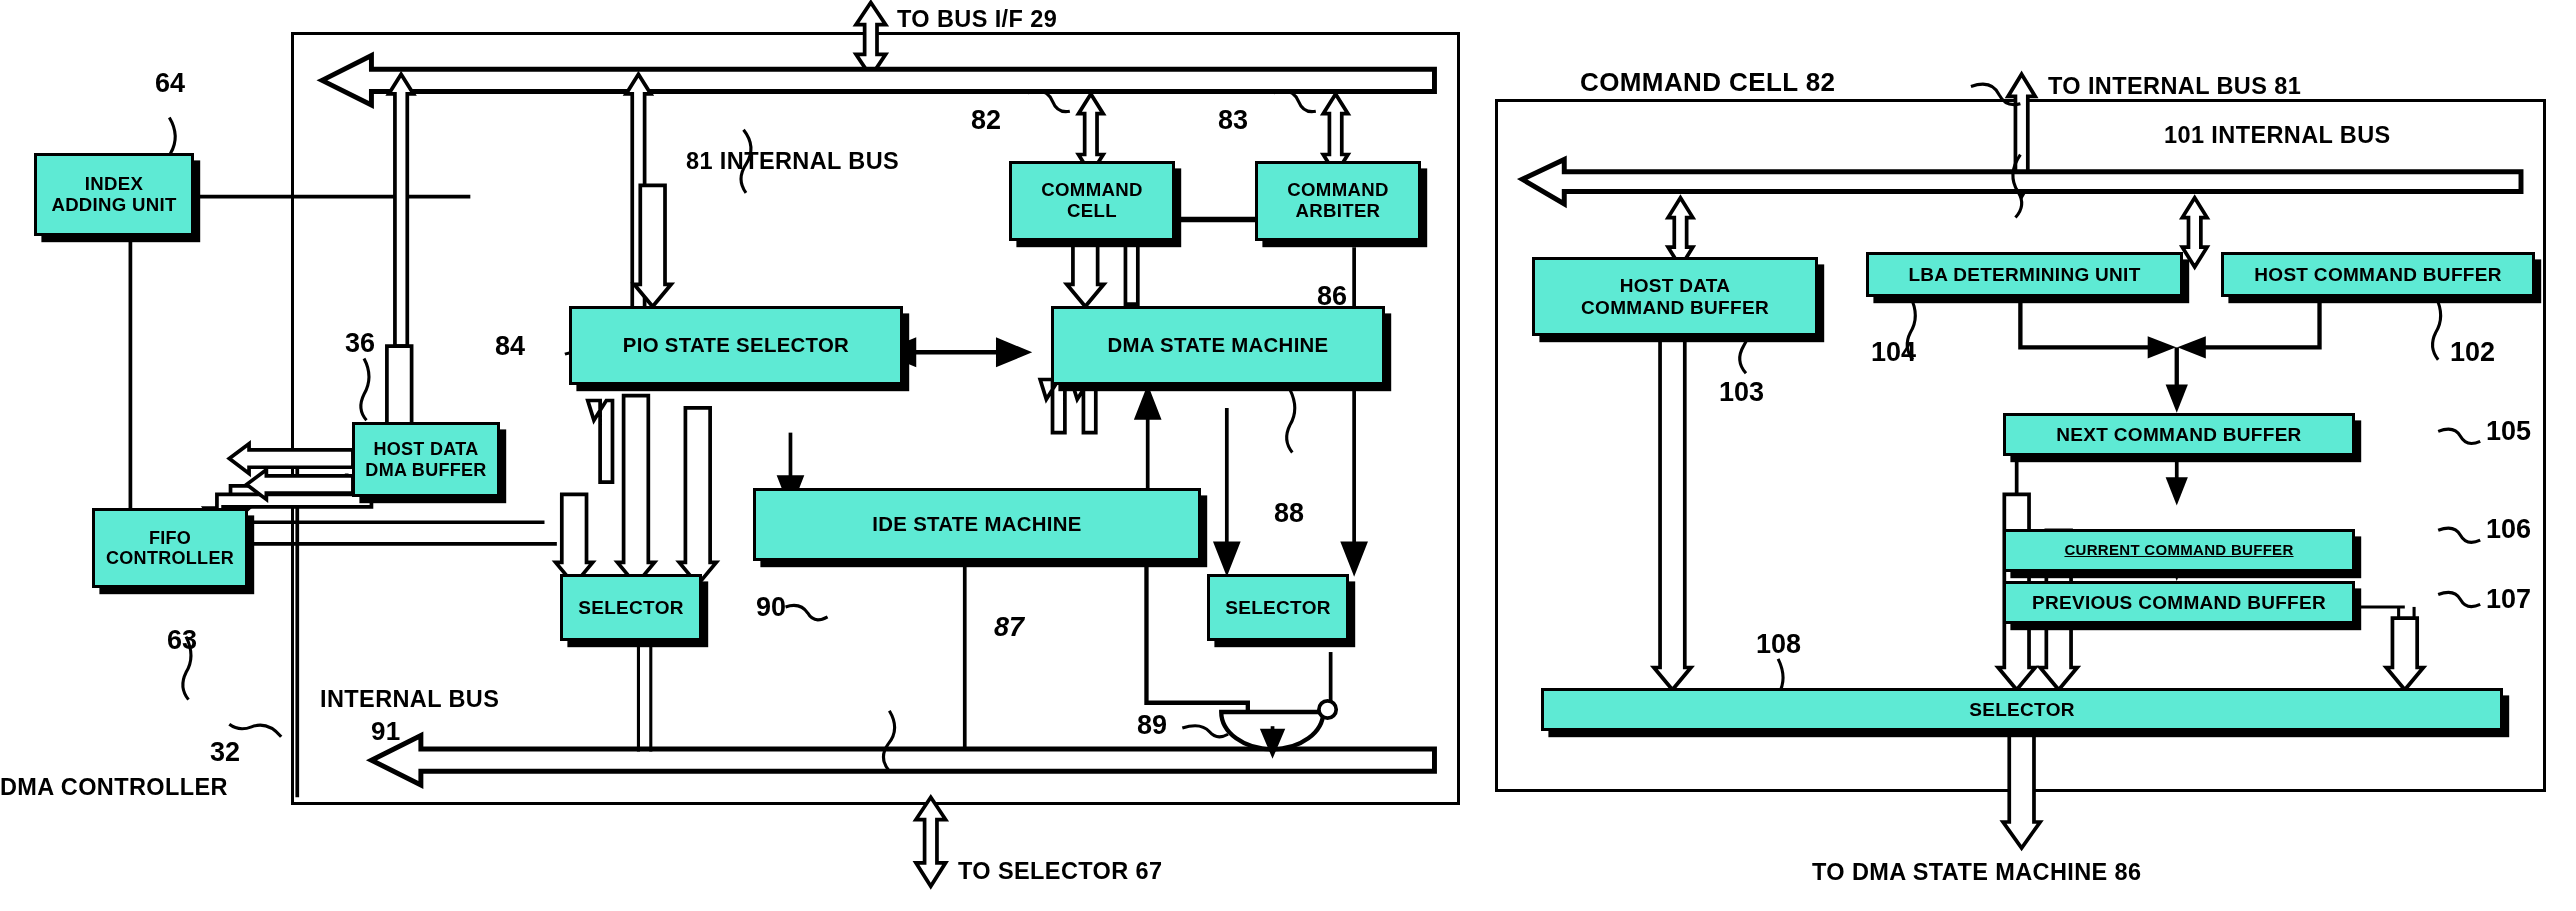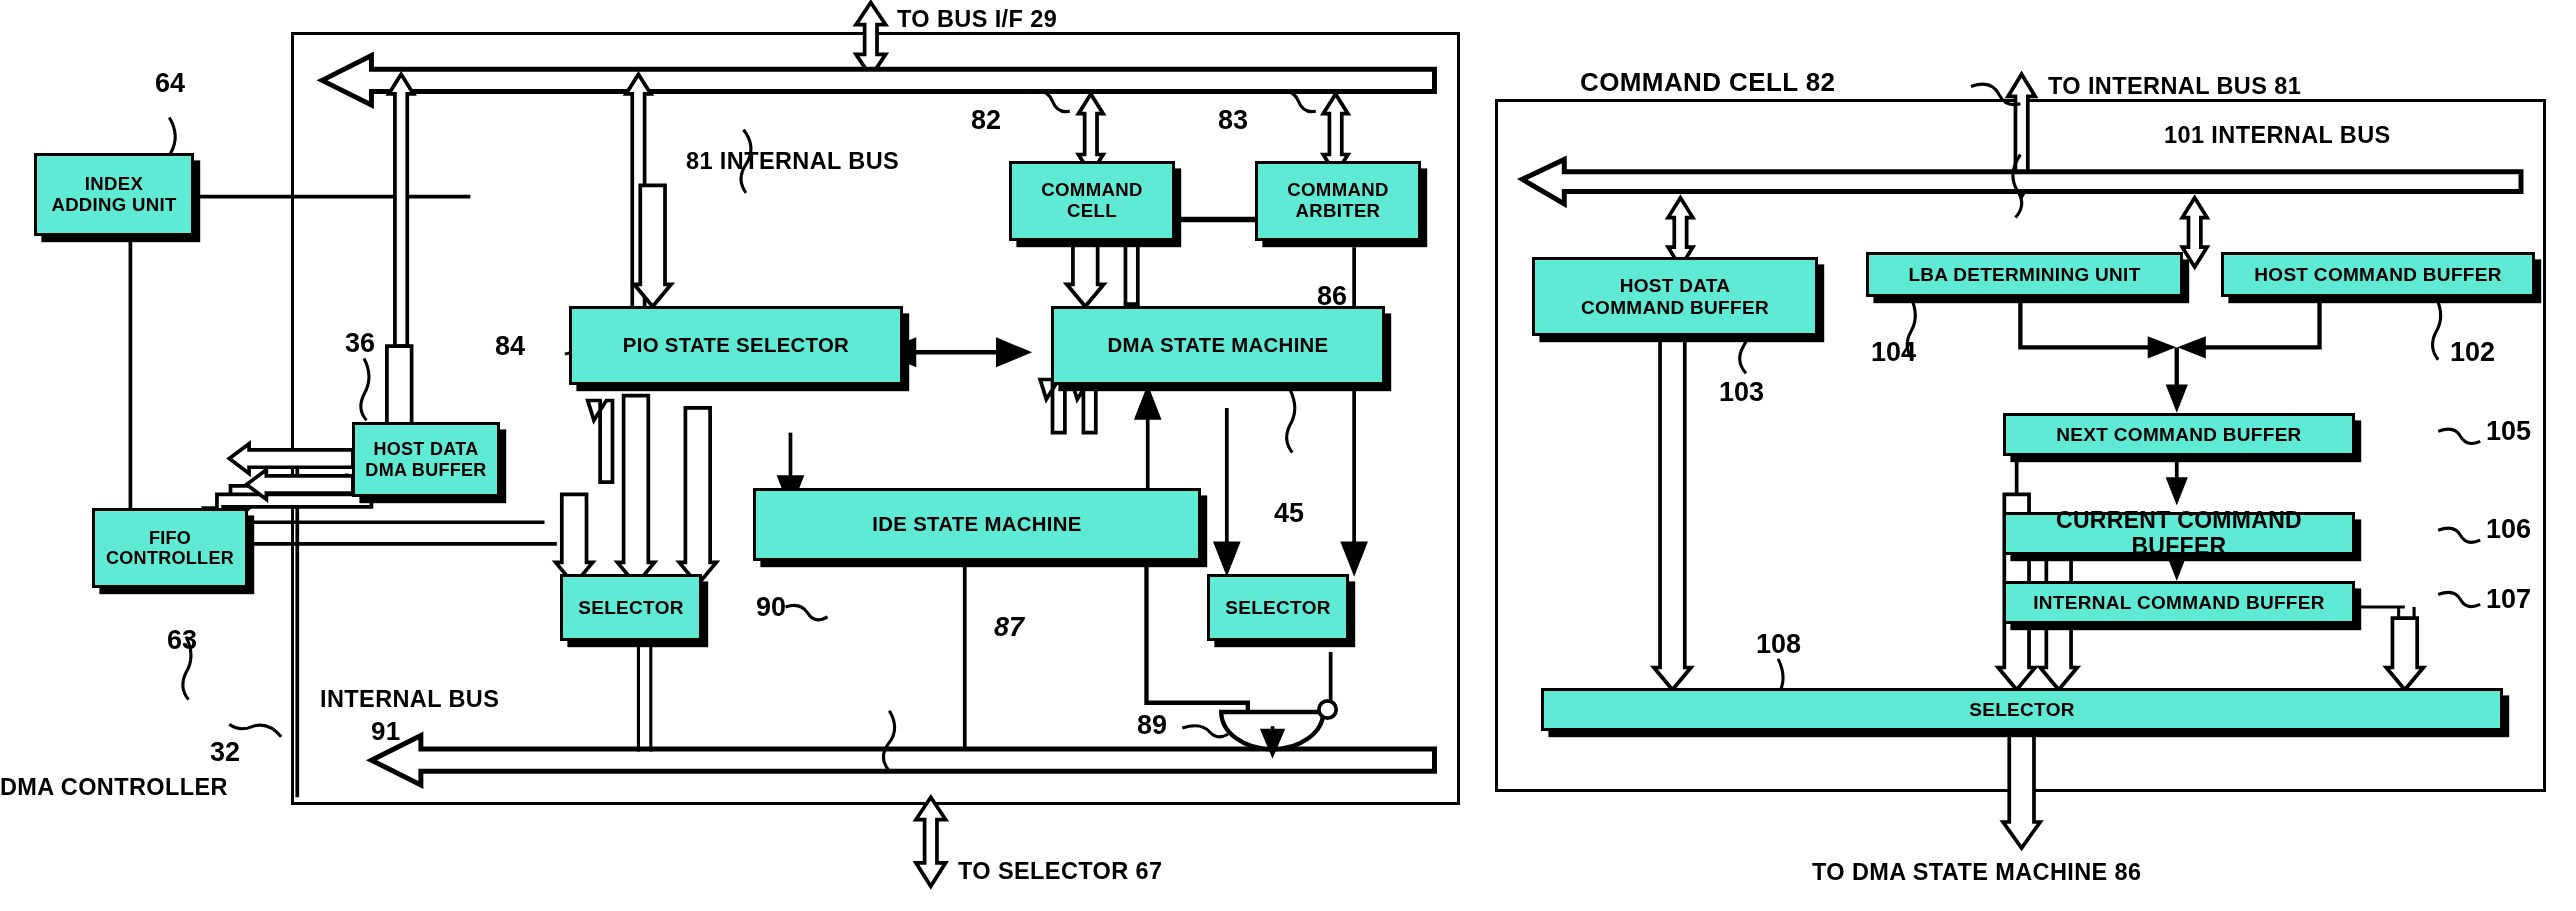--- a/index.html
+++ b/index.html
@@ -299,21 +299,21 @@
   <div class="num" style="left:994px;top:612px;font-size:27px;font-style:italic;">87</div>
 
   <div class="box" style="left:560px;top:574px;width:142px;height:67px;font-size:19px;">
     <span class="lbl">SELECTOR</span>
   </div>
   <div class="num" style="left:756px;top:592px;font-size:27px;">90</div>
 
   <div class="box" style="left:1207px;top:574px;width:142px;height:67px;font-size:19px;">
     <span class="lbl">SELECTOR</span>
   </div>
-  <div class="num" style="left:1274px;top:498px;font-size:27px;">45</div>
+  <div class="num" style="left:1274px;top:498px;font-size:27px;">88</div>
 
   <div class="num" style="left:1137px;top:710px;font-size:27px;">89</div>
 
   <div class="txt" style="left:897px;top:6.2px;font-size:23.5px;">TO BUS I/F  29</div>
 
   <div class="txt" style="left:686px;top:148px;font-size:23.5px;">81 INTERNAL BUS</div>
 
   <div class="txt" style="left:320px;top:686px;font-size:23.5px;">INTERNAL BUS</div>
   <div class="txt" style="left:371px;top:716px;font-size:26px;">91</div>
 
@@ -416,27 +416,27 @@
   <div class="box" style="left:2221px;top:252px;width:314px;height:45px;font-size:19px;">
     <span class="lbl">HOST COMMAND BUFFER</span>
   </div>
   <div class="num" style="left:2450px;top:337px;font-size:27px;">102</div>
 
   <div class="box" style="left:2003px;top:413px;width:352px;height:43px;font-size:19px;text-align:center;">
     <span class="lbl">NEXT COMMAND BUFFER</span>
   </div>
   <div class="num" style="left:2486px;top:416px;font-size:27px;">105</div>
 
-  <div class="box" style="left:2003px;top:512px;width:352px;height:43px;font-size:23px;">
+  <div class="box" style="left:2003px;top:529px;width:352px;height:43px;font-size:15px;text-decoration:underline;">
     <span class="lbl">CURRENT COMMAND BUFFER</span>
   </div>
   <div class="num" style="left:2486px;top:514px;font-size:27px;">106</div>
 
   <div class="box" style="left:2003px;top:581px;width:352px;height:43px;font-size:19px;">
-    <span class="lbl">INTERNAL COMMAND BUFFER</span>
+    <span class="lbl">PREVIOUS COMMAND BUFFER</span>
   </div>
   <div class="num" style="left:2486px;top:584px;font-size:27px;">107</div>
 
   <div class="box" style="left:1541px;top:688px;width:962px;height:43px;font-size:19px;">
     <span class="lbl">SELECTOR</span>
   </div>
   <div class="num" style="left:1756px;top:629px;font-size:27px;">108</div>
 
   <div class="txt" style="left:1580px;top:67px;font-size:26px;">COMMAND CELL 82</div>
   <div class="txt" style="left:2048px;top:73px;font-size:23.5px;">TO INTERNAL BUS 81</div>

